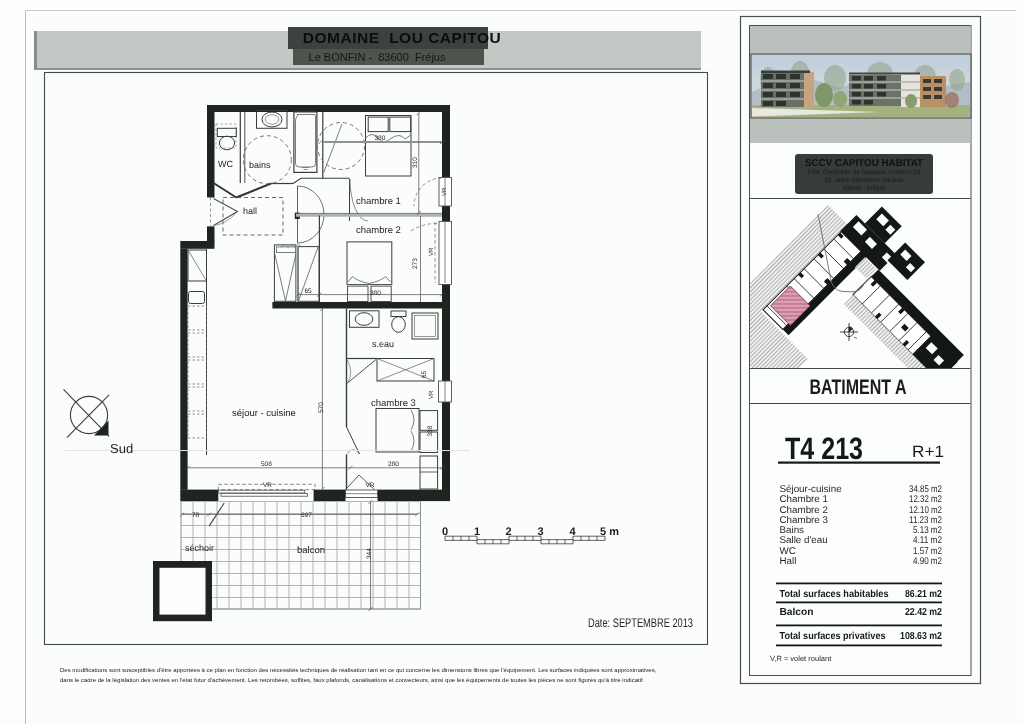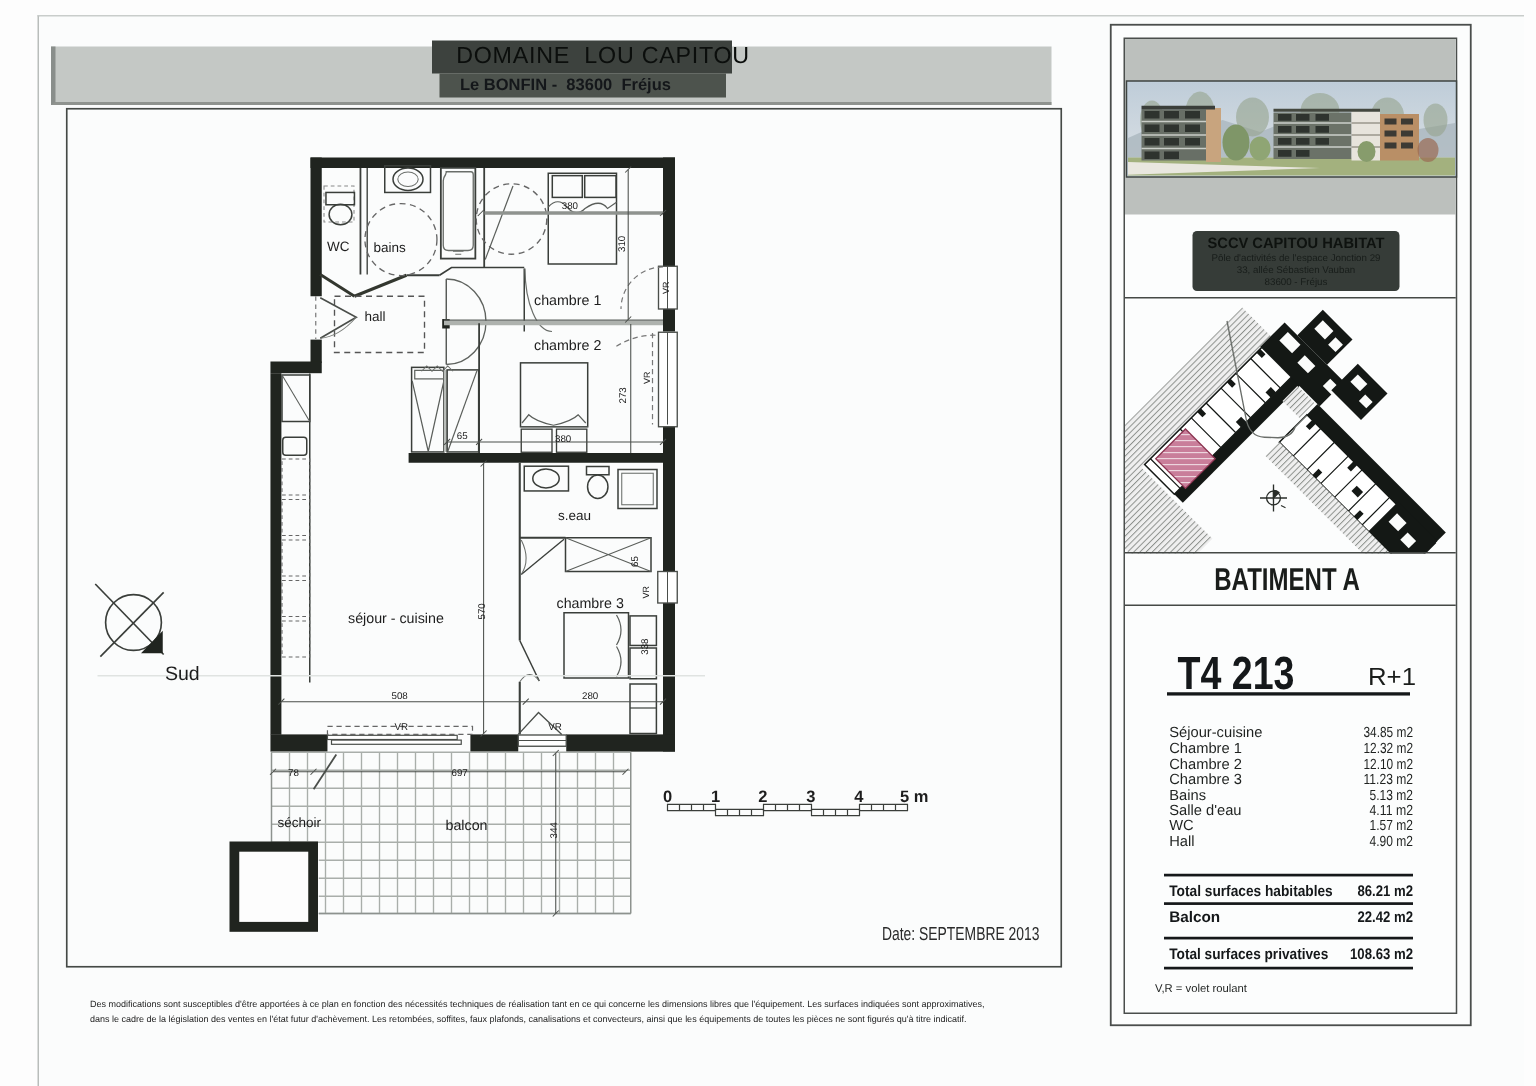--- a/index.html
+++ b/index.html
@@ -11,23 +11,23 @@
 <body>
 
 <div class="abs" style="left:25px;top:10px;width:990px;height:714px;background:#fbfcfc;border-top:1px solid #c9cdcb;border-left:1px solid #b9bdbb;"></div>
 
 <div class="abs" style="left:34px;top:31px;width:664px;height:37px;background:#c4c8c5;border-left:3px solid #898e8b;border-bottom:2px solid #8f938f;"></div>
 
 <div class="abs" style="left:288px;top:27px;width:200px;height:22px;background:#3d423e;"></div>
 
 <div class="abs" style="left:293px;top:49px;width:191px;height:16px;background:#4d534d;"></div>
 
-<div class="abs" style="left:288px;top:29px;width:228px;text-align:center;font-size:15.5px;font-weight:400;letter-spacing:0.5px;color:#0b0e0c;white-space:nowrap;">DOMAINE&nbsp; LOU CAPITOU</div>
-
-<div class="abs" style="left:293px;top:51px;width:168px;text-align:center;font-size:11px;font-weight:700;color:#14171a;white-space:nowrap;">Le BONFIN -&nbsp; 83600&nbsp; Fréjus</div>
+<div class="abs" style="left:288px;top:29px;width:228px;text-align:center;font-size:15.5px;font-weight:700;letter-spacing:0.5px;color:#0b0e0c;white-space:nowrap;">DOMAINE&nbsp; LOU CAPITOU</div>
+
+<div class="abs" style="left:293px;top:51px;width:168px;text-align:center;font-size:11px;font-weight:400;color:#14171a;white-space:nowrap;">Le BONFIN -&nbsp; 83600&nbsp; Fréjus</div>
 
 <svg class="abs" width="1024" height="724" viewBox="0 0 1024 724" style="left:0;top:0;">
 <defs>
 <pattern id="hatchG" width="2.9" height="2.9" patternUnits="userSpaceOnUse">
 <rect width="2.9" height="2.9" fill="#efefef"></rect>
         <line x1="0" y1="0" x2="0" y2="2.9" stroke="#8b8f8b" stroke-width="1.3"></line>
 </pattern>
 <pattern id="hatchP" width="4" height="4" patternTransform="rotate(45)" patternUnits="userSpaceOnUse">
 <rect width="4" height="4" fill="#c97e9a"></rect>
         <line x1="0" y1="0" x2="0" y2="4" stroke="#f4e6ec" stroke-width="1.3"></line>

